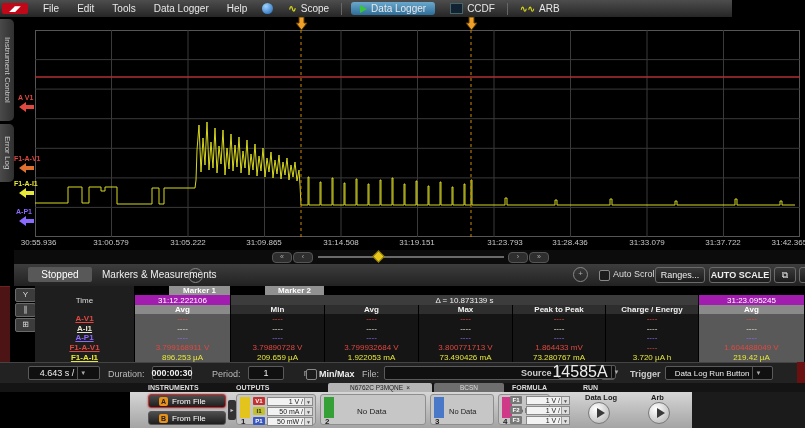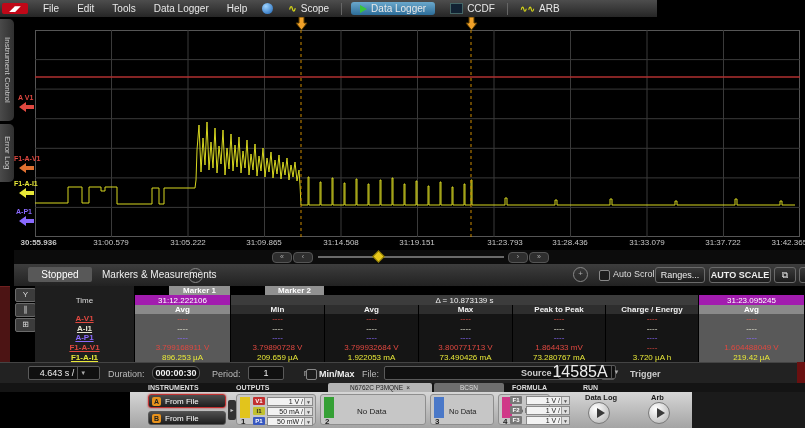--- a/index.html
+++ b/index.html
@@ -1,20 +1,20 @@
 <!DOCTYPE html>
 <html><head>
 <meta charset="utf-8">
 <style>
   html,body{margin:0;padding:0;background:#000;}
   #app{position:relative;width:805px;height:428px;background:#000;overflow:hidden;
        font-family:"Liberation Sans",sans-serif;color:#ddd;}
   .ab{position:absolute;}
   
-  .menubar{left:0;top:0;width:657px;height:17px;background:linear-gradient(#4d4d4d,#262626);
+  .menubar{left:0;top:0;width:732px;height:17px;background:linear-gradient(#4d4d4d,#262626);
            display:flex;align-items:center;font-size:10px;color:#e8e8e8;}
   .logo{width:26px;height:11px;background:#c00818;border-radius:2px;margin:0 6px 0 2px;
         color:#fff;font-size:7px;font-weight:bold;display:flex;align-items:center;justify-content:center;}
   .mi{padding:0 9px;cursor:default;}
   .mtab{display:flex;align-items:center;gap:4px;padding:1px 9px;}
   .mtab-active{background:linear-gradient(#6aa8cc,#2d6d99);border-radius:3px;margin:0 6px;}
   .tri{width:0;height:0;border-left:7px solid #39c439;border-top:4px solid transparent;border-bottom:4px solid transparent;}
   .sine{color:#d8d818;font-size:10px;font-weight:bold;}
   .ccdficon{width:11px;height:9px;background:#123;border:1px solid #466;}
   .arbicon{color:#d8d818;font-size:9px;font-weight:bold;}
@@ -71,21 +71,21 @@
   .ddarrow{font-size:6px;color:#aaa;padding:0 2px;border-left:1px solid #555;margin-left:3px;height:100%;display:flex;align-items:center;}
   .redsliver{left:797px;top:362px;width:8px;height:21px;background:#6a1010;}
   
   .tstrip{left:0;top:383px;width:805px;height:9px;background:#141414;font-size:7px;font-weight:bold;color:#ddd;}
   .tslab{position:absolute;top:1px;}
   .ftab{position:absolute;top:0;height:9px;border-radius:2px 2px 0 0;font-size:6.5px;font-weight:normal;
         display:flex;align-items:center;justify-content:center;gap:3px;}
   .panel{left:130px;top:392px;width:562px;height:36px;background:linear-gradient(#d6d6d6,#a4a4a4);}
   .paneldark{left:692px;top:392px;width:113px;height:36px;background:#1b1b1b;}
   .ffbtn{position:absolute;left:18px;width:78px;height:14px;background:linear-gradient(#4e4e4e,#1e1e1e);
-         border-radius:3px;display:flex;align-items:center;gap:4px;color:#fff;font-size:8px;box-sizing:border-box;padding-left:3px;}
+         border-radius:3px;display:flex;align-items:center;gap:4px;color:#fff;font-size:8px;box-sizing:border-box;padding-left:10px;}
   .ffico{width:9px;height:9px;background:#e8921c;border-radius:2px;color:#222;font-size:7px;font-weight:bold;
          text-align:center;line-height:9px;}
   .chbox{position:absolute;top:2px;height:31px;background:#c6c6c6;border:1px solid #8e8e8e;border-radius:3px;box-sizing:border-box;}
   .cbar{position:absolute;left:3px;top:2px;width:10px;height:21px;}
   .cnum{position:absolute;left:4px;top:22px;font-size:8px;font-weight:bold;color:#222;}
   .badge{position:absolute;width:12px;height:8px;border-radius:1px;color:#fff;font-size:6px;font-weight:bold;
          text-align:center;line-height:8px;}
   .sel{position:absolute;height:9px;background:#f2f2f2;border:1px solid #8a8a8a;color:#222;font-size:7px;
        display:flex;align-items:center;box-sizing:border-box;}
   .sel span:first-child{flex:1;text-align:right;padding-right:1px;}
@@ -170,21 +170,21 @@
   <span class="trlabel" style="left:14px;top:180px;color:#e8e838;">F1-A-I1</span>
   <svg class="ab" style="left:19px;top:188px;" width="15" height="10" viewBox="0 0 15 10">
       <path d="M0 5L7 0v3h8v4H7v3z" fill="#e8e838"></path>
     </svg>
   <span class="trlabel" style="left:16px;top:208px;color:#8a6aff;">A-P1</span>
   <svg class="ab" style="left:19px;top:216px;" width="15" height="10" viewBox="0 0 15 10">
       <path d="M0 5L7 0v3h8v4H7v3z" fill="#8a6aff"></path>
     </svg>
 
   <div class="ab ticks">
-    <span class="tick" style="left:35px;transform:translateX(-40%);font-weight:bold;">30:55.936</span>
+    <span class="tick" style="left:35px;transform:translateX(-40%);">30:55.936</span>
     <span class="tick" style="left:111px;transform:translateX(-50%);">31:00.579</span>
     <span class="tick" style="left:188px;transform:translateX(-50%);">31:05.222</span>
     <span class="tick" style="left:264px;transform:translateX(-50%);">31:09.865</span>
     <span class="tick" style="left:341px;transform:translateX(-50%);">31:14.508</span>
     <span class="tick" style="left:417px;transform:translateX(-50%);">31:19.151</span>
     <span class="tick" style="left:494px;transform:translateX(-50%);margin-left:11px;">31:23.793</span>
     <span class="tick" style="left:570px;transform:translateX(-50%);">31:28.436</span>
     <span class="tick" style="left:647px;transform:translateX(-50%);">31:33.079</span>
     <span class="tick" style="left:723px;transform:translateX(-50%);">31:37.722</span>
     <span class="tick" style="left:800px;transform:translateX(-80%);">31:42.365</span>
@@ -293,31 +293,35 @@
       <div class="tc bgm">219.42 µA</div>
     </div>
   </div>
 
   <div class="ab ctrl">
     <span class="cbox" style="left:28px;width:72px;">
       <span>4.643 s /</span>
         <span class="ddarrow">▼</span>
     </span>
     <span class="clab" style="left:108px;">Duration:</span>
-    <span class="cbox" style="left:152px;width:48px;font-weight:bold;border-radius:6px;">000:00:30</span>
+    <span class="cbox" style="left:152px;width:40px;font-weight:bold;">000:00:30</span>
     <span class="clab" style="left:212px;">Period:</span>
     <span class="cbox" style="left:248px;width:36px;">1</span>
     <span class="clab" style="left:304px;font-family:Liberation Mono, monospace;">ms</span>
     <span class="chk" style="left:306px;top:6px;"></span>
     <span class="clab" style="left:319px;font-weight:bold;color:#eee;">Min/Max</span>
     <span class="clab" style="left:362px;">File:</span>
     <span class="cbox" style="left:384px;width:214px;justify-content:flex-start;"></span>
     <span class="cbox" style="left:601px;width:14px;">...</span>
 
     <span class="clab" style="left:630px;font-weight:bold;color:#ccc;">Trigger</span>
+    <span class="cbox" style="left:665px;width:108px;font-size:8px;">
+      <span>Data Log Run Button</span>
+        <span class="ddarrow">▼</span>
+    </span>
   </div>
 
   <div class="ab redsliver"></div>
 
   <div class="ab tstrip">
     <span class="tslab" style="left:148px;">INSTRUMENTS</span>
     <span class="tslab" style="left:236px;">OUTPUTS</span>
     <span class="ftab" style="left:328px;width:104px;background:#b5b5b5;color:#222;">
       <span>N6762C P3MQNE</span>
       <span>×</span>

